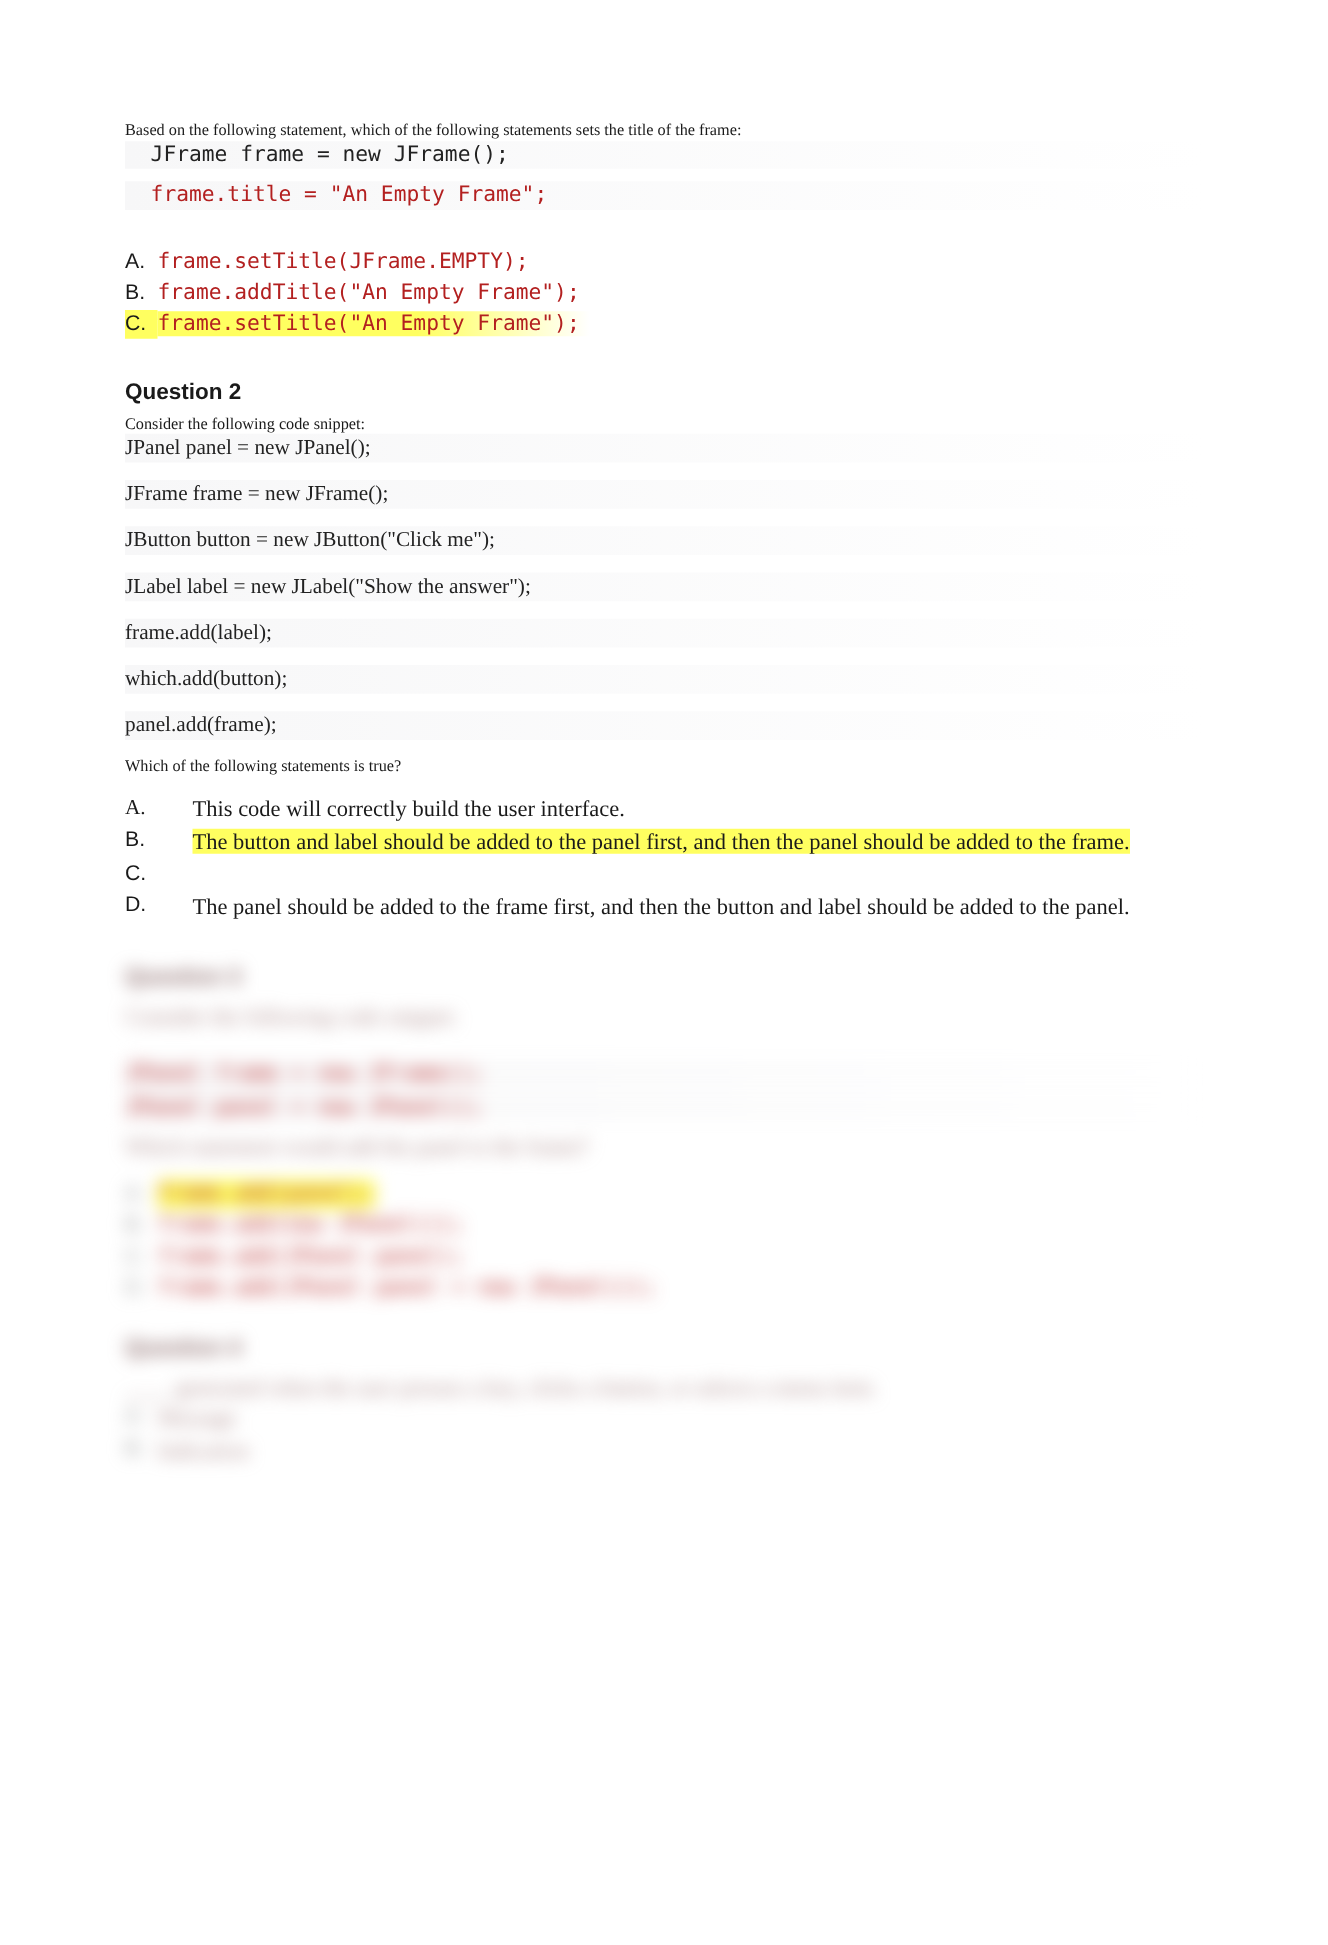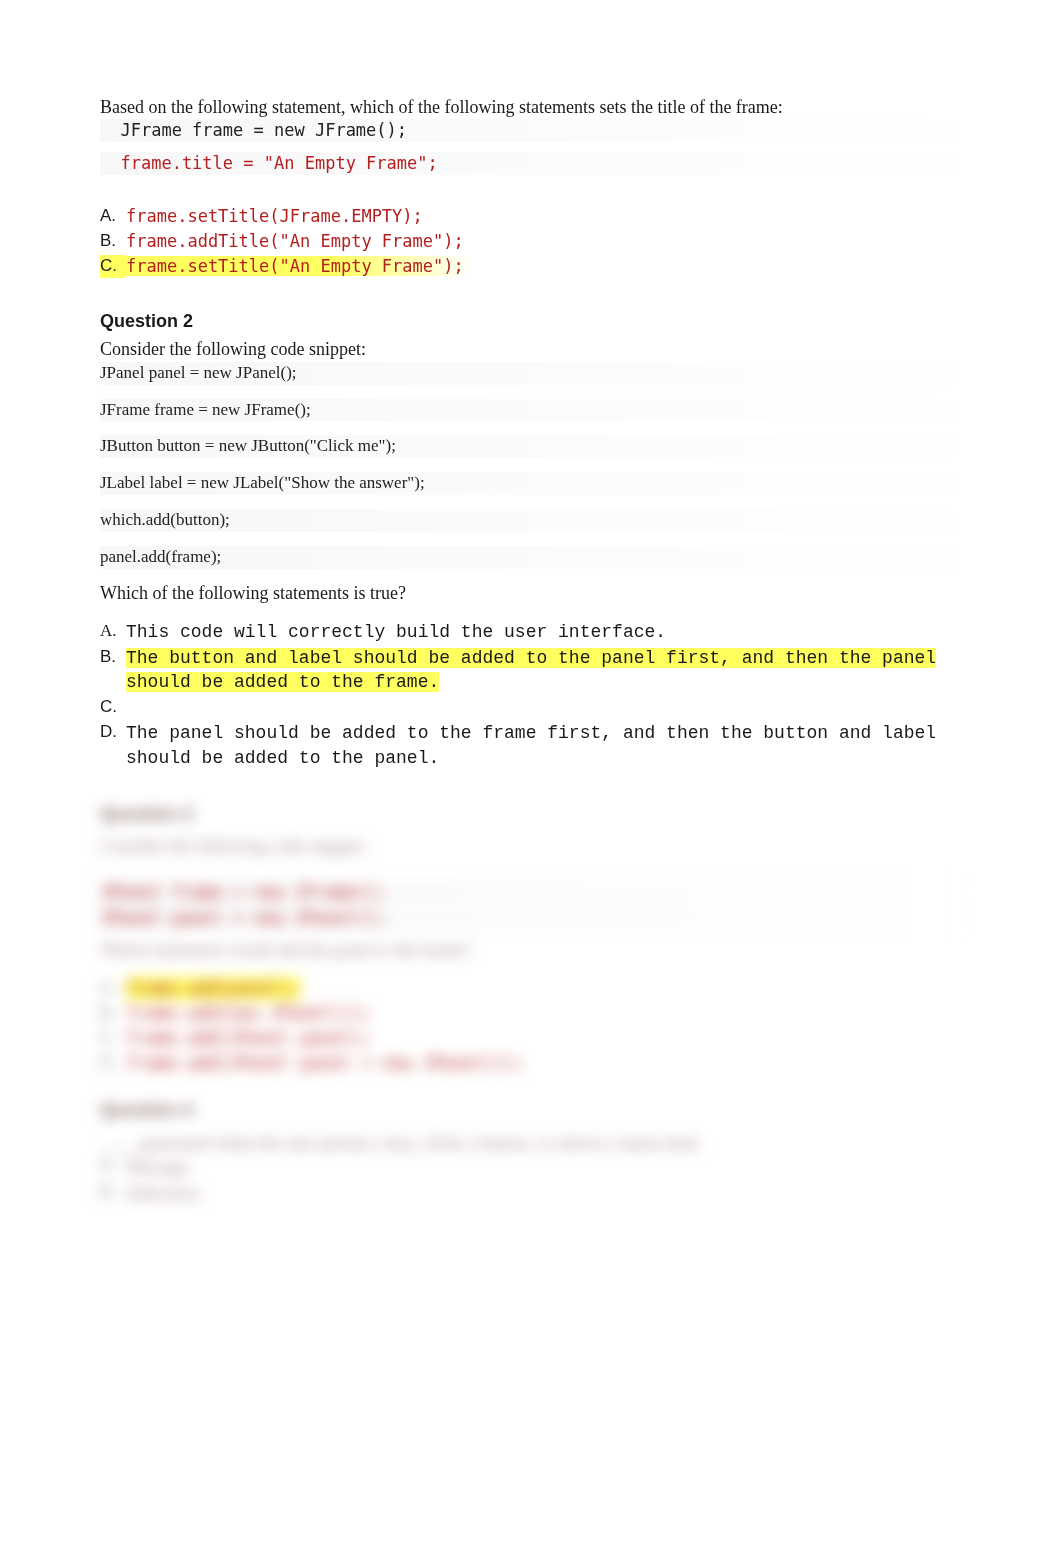--- a/index.html
+++ b/index.html
@@ -13,21 +13,21 @@
       padding: 95px 100px 0 100px;
       line-height: 1.35;
     }
     .q-title {
       font-family: Arial, Helvetica, sans-serif;
       font-weight: bold;
       font-size: 18px;
       margin-bottom: 4px;
     }
     .q-text {
-      font-size: 18px;
+      font-size: 13px;
       margin-bottom: 0;
     }
     .code {
       font-family: Consolas, Monaco, monospace;
       font-size: 17px;
       color: #222;
       white-space: pre;
     }
     .code-snippet-bg {
       background: linear-gradient(to right, #f7f7f8, #ffffff);
@@ -52,22 +52,23 @@
       font-family: Arial, Helvetica, sans-serif;
       width: 26px;
       flex-shrink: 0;
     }
     .opt-letter-serif {
       font-family: "Times New Roman", Times, serif;
       width: 26px;
       flex-shrink: 0;
     }
     .opt-text-serif {
-      font-family: Liberation Mono, monospace;
-      font-size: 18px;
+      font-family: Liberation Serif, serif;
+      font-size: 18px;
+      margin-left: 28px;
     }
     .highlight {
       background: #ffff60;
     }
     .q2-code-block {
       font-family: Liberation Serif, serif;
       font-size: 17px;
       color: #222;
       line-height: 1.35;
     }
@@ -141,20 +142,21 @@
 <div class="spacer"></div>
 
 <div>
   <div class="q-title">Question 2</div>
   <div class="q-text">Consider the following code snippet:</div>
   <div class="q2-code-block">
     <div class="q2-code-line">JPanel panel = new JPanel();</div>
     <div class="q2-code-line">JFrame frame = new JFrame();</div>
     <div class="q2-code-line">JButton button = new JButton("Click me");</div>
     <div class="q2-code-line">JLabel label = new JLabel("Show the answer");</div>
+    <div class="q2-code-line">frame.add(label);</div>
     <div class="q2-code-line">which.add(button);</div>
     <div class="q2-code-line" style="margin-bottom:10px;">panel.add(frame);</div>
   </div>
   <div class="q-text" style="margin-top:12px;">Which of the following statements is true?</div>
 
   <div class="options" style="margin-top:14px;">
     <div class="opt">
       <span class="opt-letter-serif">A.</span>
       <span class="opt-text-serif">This code will correctly build the user interface.</span>
     </div>

